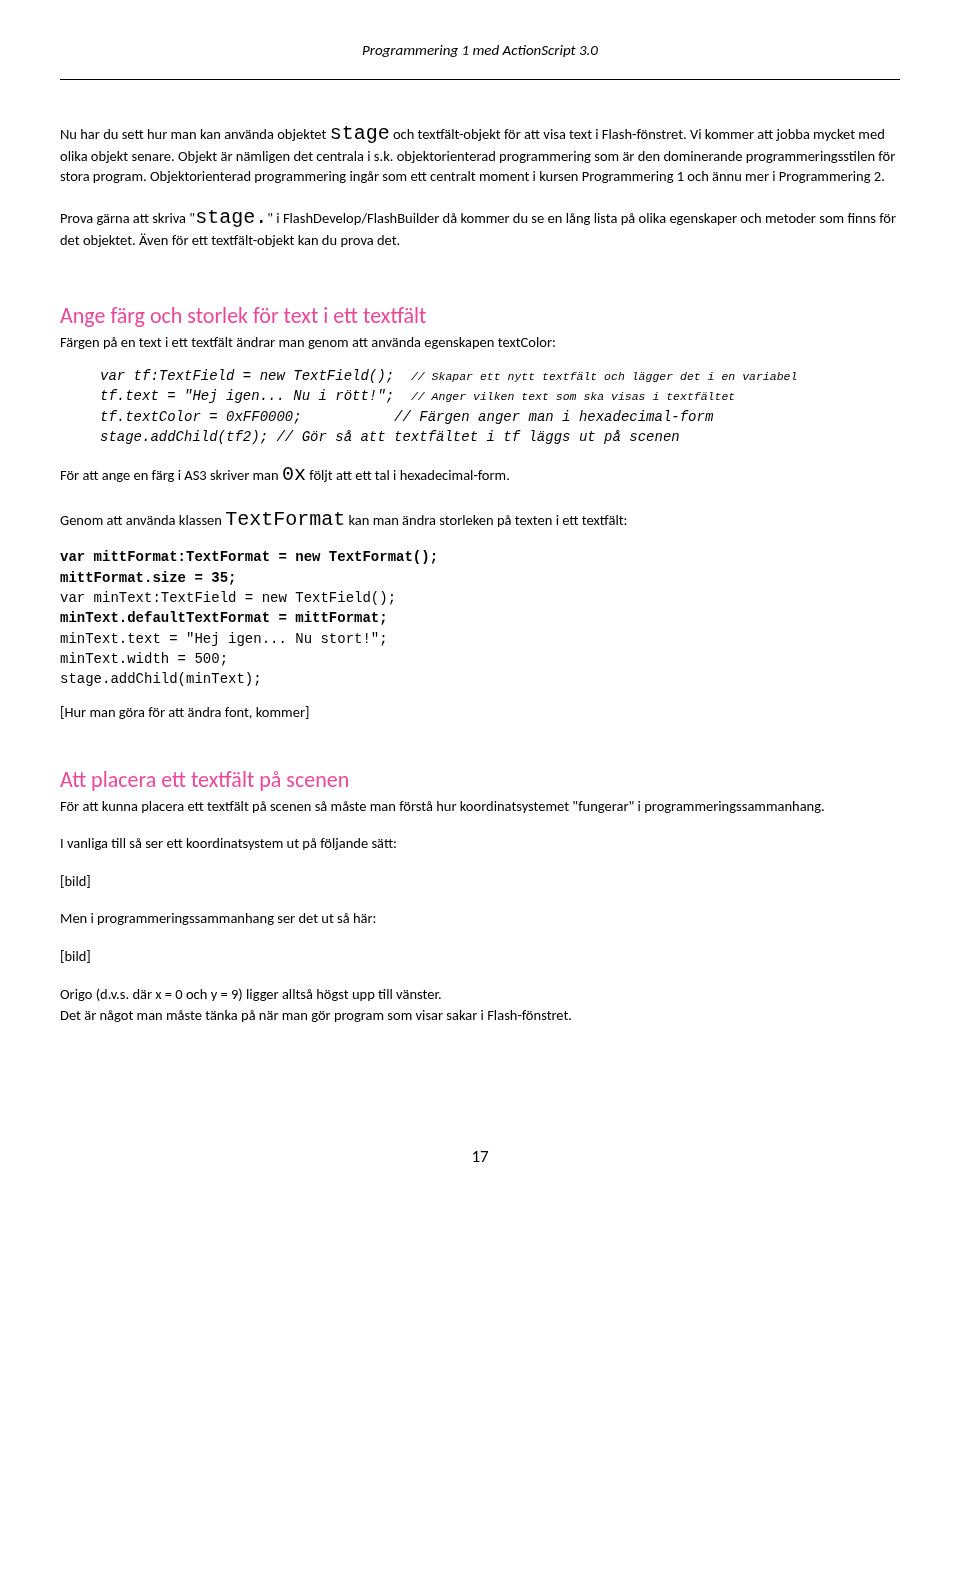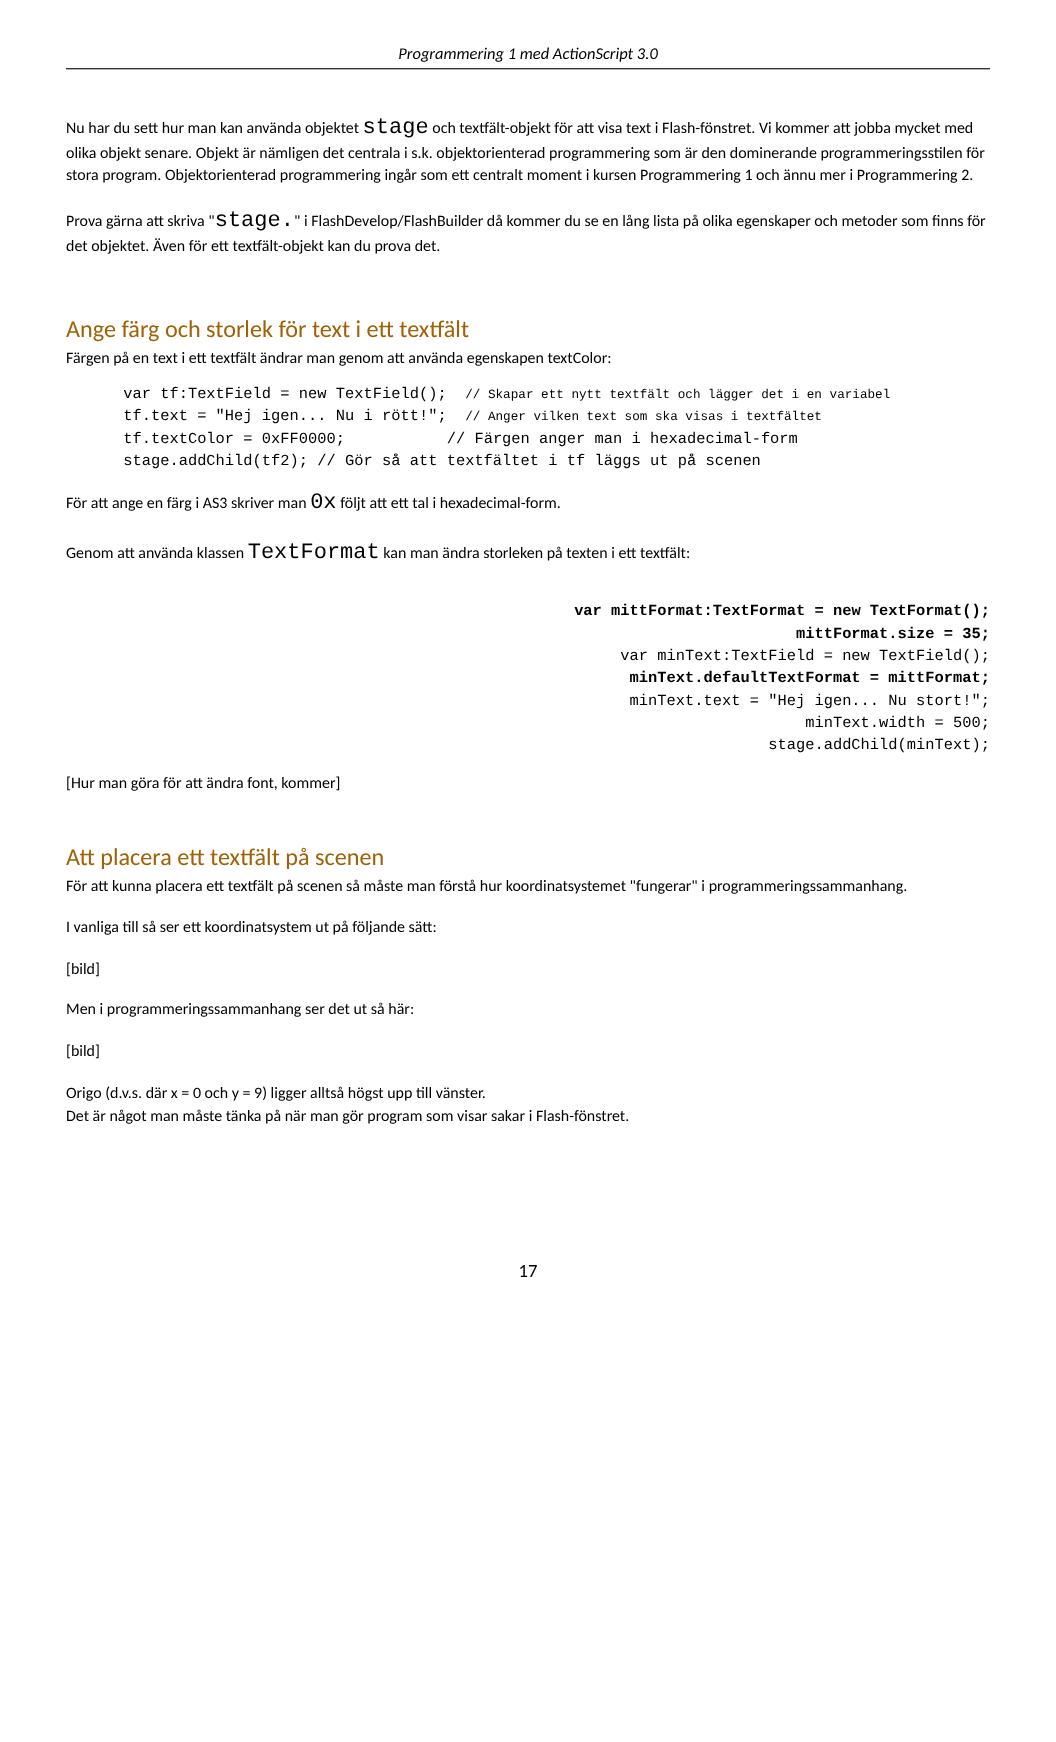--- a/index.html
+++ b/index.html
@@ -11,61 +11,61 @@
     padding: 40px 60px 30px 60px;
     width: 960px;
     box-sizing: border-box;
     line-height: 1.35;
   }
   .header {
     text-align: center;
     font-style: italic;
     font-size: 15px;
     border-bottom: 1px solid #000;
-    padding-bottom: 2px;
+    padding-bottom: 19px;
     margin-bottom: 40px;
   }
   .mono {
     font-family: Liberation Mono, monospace;
     font-size: 20px;
   }
   .mono-bold {
     font-family: "Courier New", Courier, monospace;
     font-size: 14px;
     font-weight: bold;
   }
   p {
     margin: 0 0 2px 0;
   }
   .para-block {
     margin-bottom: 18px;
   }
   h2 {
-    color: #a16207;
+    color: #ec4899;
     font-weight: normal;
     font-size: 22px;
     margin: 50px 0 2px 0;
   }
   .code-indent {
-    margin-left: 52px;
+    margin-left: 40px;
     font-family: "Courier New", Courier, monospace;
     font-size: 14px;
     white-space: pre;
     line-height: 1.45;
     margin-top: 14px;
     margin-bottom: 14px;
+    font-style: italic;
   }
   .code-block {
     font-family: "Courier New", Courier, monospace;
     font-size: 14px;
     white-space: pre;
     line-height: 1.45;
-    margin-top: 30px;
+    margin-top: 14px;
     margin-bottom: 14px;
-    text-align: right;
   }
   .comment-small {
     font-family: "Courier New", Courier, monospace;
     font-size: 11.5px;
   }
   .footer {
     text-align: center;
     font-size: 17px;
     margin-top: 120px;
   }

